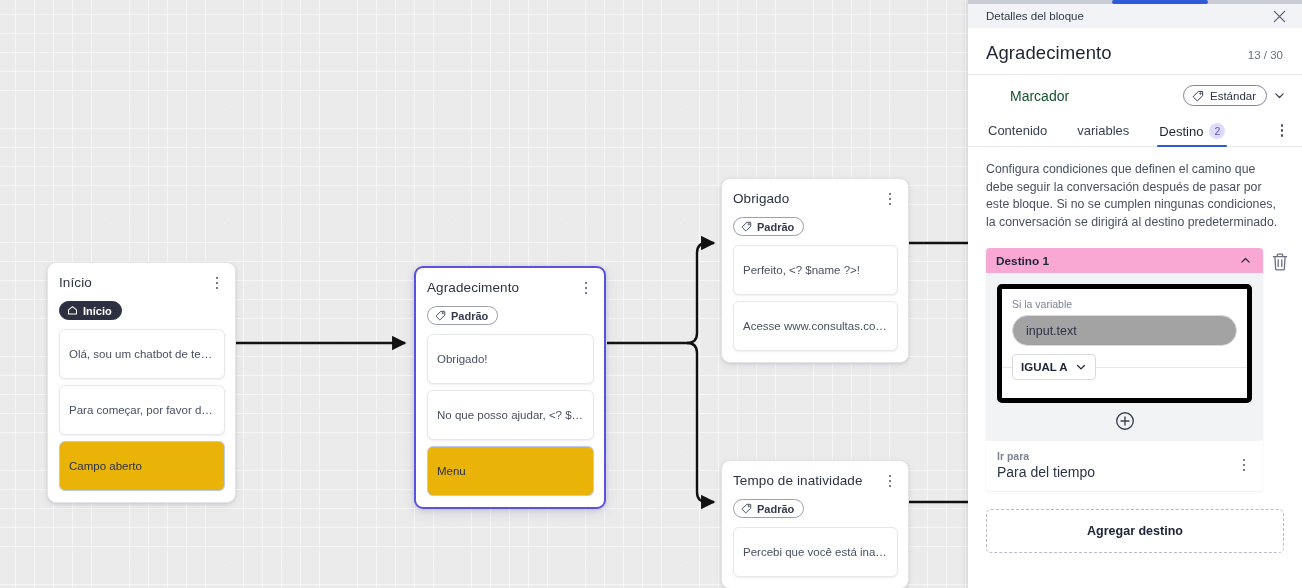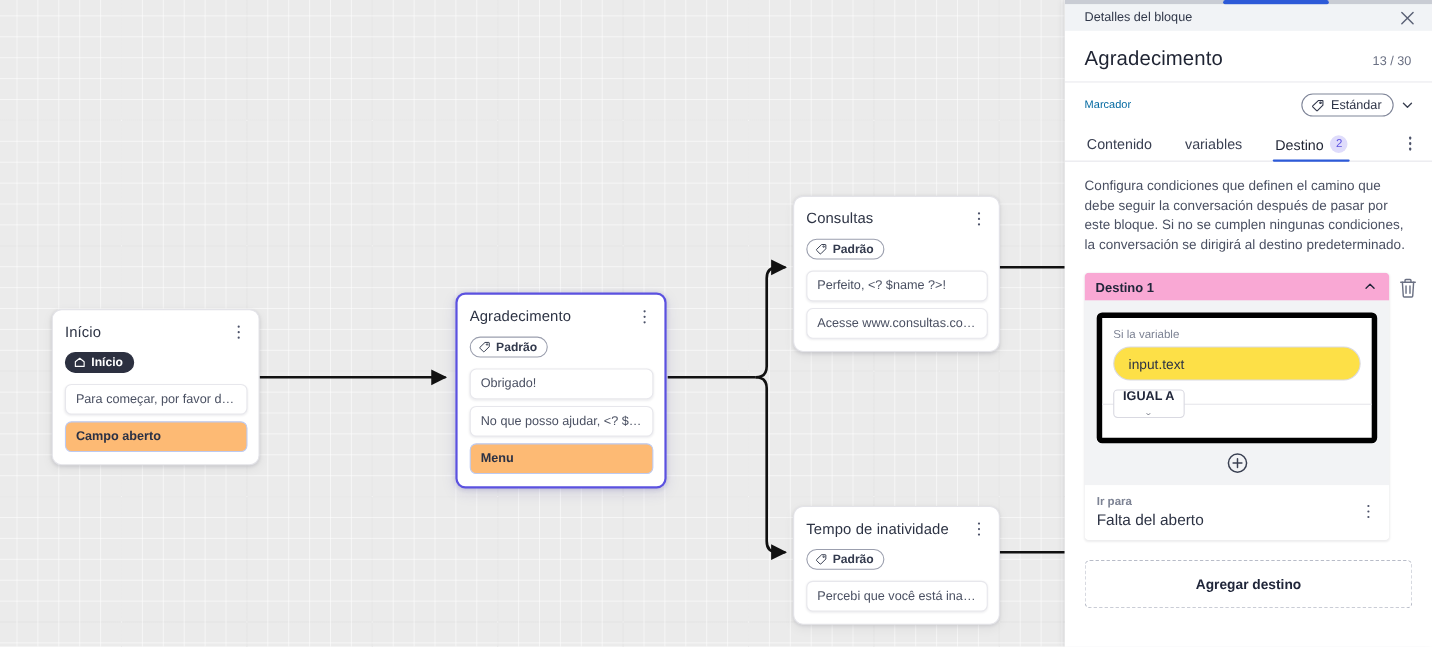--- a/index.html
+++ b/index.html
@@ -115,33 +115,33 @@
   }
   .chip svg { display:block; }
 
   .node-body { margin-top: 9px; }
   .msg {
     background: #ffffff;
     border: 1px solid #e7e7ec;
     border-radius: 6px;
     font-size: 11.5px;
     color: #4a5062;
-    padding: 7px 9px;
+    padding: 18px 9px;
     margin-bottom: 6px;
     box-shadow: 0 1px 2px rgba(20,20,40,0.07);
     white-space: nowrap;
     overflow: hidden;
     text-overflow: ellipsis;
   }
   .msg:last-child { margin-bottom: 0; }
   .msg.highlight {
-    background: #fdba74;
+    background: #eab308;
     border-color: #bccaf2;
     color: #2b3145;
-    font-weight: 700;
+    font-weight: 400;
     box-shadow: none;
   }
 
   
   #panel {
     position: absolute;
     left: 968px; top: 0;
     width: 334px;
     height: 588px;
     background: #ffffff;
@@ -207,22 +207,23 @@
     color: #6a7083;
   }
 
   .marker-row {
     display: flex;
     align-items: center;
     justify-content: space-between;
     padding: 10px 16px 9px 18px;
   }
   .marker-label {
-    font-size: 10px;
-    color: #0369a1;
+    font-size: 14px;
+    color: #14532d;
+    margin-left: 24px;
   }
   .marker-right { display: flex; align-items: center; gap: 6px; }
   .marker-chip {
     display: inline-flex;
     align-items: center;
     gap: 6px;
     height: 21px;
     padding: 0 10px 0 8px;
     border: 1px solid #7f8598;
     border-radius: 11px;
@@ -328,21 +329,21 @@
   .cond-label {
     font-size: 10.5px;
     color: #7d8394;
     margin-bottom: 5px;
   }
   .cond-input {
     width: 100%;
     height: 31px;
     border: 1px solid #d9d9e1;
     border-radius: 16px;
-    background: #fde047;
+    background: #a3a3a3;
     font-size: 12.5px;
     color: #2d3344;
     padding: 0 13px;
     box-sizing: border-box;
     outline: none;
     font-family: "Liberation Sans", sans-serif;
   }
   .op-row {
     position: relative;
     height: 24px;
@@ -366,21 +367,20 @@
     height: 24px;
     padding: 0 8px;
     background: #ffffff;
     border: 1px solid #d9d9e1;
     border-radius: 4px;
     font-size: 11.5px;
     font-weight: 700;
     color: #20263a;
     cursor: pointer;
     z-index: 1;
-    flex-direction: column;
   }
   .plus-row {
     display: flex;
     align-items: center;
     justify-content: center;
     padding: 8px 0 10px 0;
   }
   .plus-btn {
     width: 20px; height: 20px;
     cursor: pointer;
@@ -437,36 +437,37 @@
 
       <path d="M687,343 Q697,343 697,333 L697,253 Q697,243 707,243 L714,243" fill="none" stroke="#111111" stroke-width="2.4" marker-end="url(#arrowhead)"></path>
 
       <path d="M687,343 Q697,343 697,353 L697,492 Q697,502 707,502 L714,502" fill="none" stroke="#111111" stroke-width="2.4" marker-end="url(#arrowhead)"></path>
 
       <path d="M908,243 L968,243" fill="none" stroke="#111111" stroke-width="2.4"></path>
 
       <path d="M908,502 L968,502" fill="none" stroke="#111111" stroke-width="2.4"></path>
     </svg>
 
-    <div class="node" style="left:47px; top:281px; width:189px;">
+    <div class="node" style="left:47px; top:262px; width:189px;">
       <div class="node-head">
         <div class="node-title">Início</div>
         <div class="kebab">
             <i></i>
             <i></i>
             <i></i>
           </div>
       </div>
       <div class="chip chip-start">
         <svg width="11" height="11" viewBox="0 0 16 16" fill="none" stroke="#ffffff" stroke-width="1.5" stroke-linejoin="round" stroke-linecap="round">
           <path d="M2.2 7 L8 2.4 L13.8 7 V13.2 H2.2 Z"></path>
         </svg>
         <span>Início</span>
       </div>
       <div class="node-body">
+        <div class="msg">Olá, sou um chatbot de teste!</div>
         <div class="msg">Para começar, por favor digite o ...</div>
         <div class="msg highlight">Campo aberto</div>
       </div>
     </div>
 
     <div class="node selected" style="left:414px; top:266px; width:192px;">
       <div class="node-head">
         <div class="node-title">Agradecimento</div>
         <div class="kebab">
             <i></i>
@@ -483,21 +484,21 @@
       </div>
       <div class="node-body">
         <div class="msg">Obrigado!</div>
         <div class="msg">No que posso ajudar, &lt;? $name ...</div>
         <div class="msg highlight">Menu</div>
       </div>
     </div>
 
     <div class="node" style="left:721px; top:178px; width:188px;">
       <div class="node-head">
-        <div class="node-title">Consultas</div>
+        <div class="node-title">Obrigado</div>
         <div class="kebab">
             <i></i>
             <i></i>
             <i></i>
           </div>
       </div>
       <div class="chip chip-default">
         <svg width="11" height="11" viewBox="0 0 16 16" fill="none" stroke="#333a4d" stroke-width="1.3" stroke-linejoin="round">
           <path d="M8.6 1.9 H13.6 a.6.6 0 0 1 .6.6 v5 L7.6 14.1 a.8.8 0 0 1-1.1 0 L1.9 9.5 a.8.8 0 0 1 0-1.1 Z"></path>
           <circle cx="11.3" cy="4.6" r="0.95"></circle>
@@ -617,21 +618,21 @@
           <div class="plus-row">
             <svg class="plus-btn" viewBox="0 0 22 22" fill="none" stroke="#3a4052" stroke-width="1.5" stroke-linecap="round">
               <circle cx="11" cy="11" r="9.1"></circle>
               <path d="M11 6.6 L11 15.4 M6.6 11 L15.4 11"></path>
             </svg>
           </div>
 
           <div class="goto-row">
             <div>
               <div class="goto-label">Ir para</div>
-              <div class="goto-value">Falta del aberto</div>
+              <div class="goto-value">Para del tiempo</div>
             </div>
             <div class="kebab">
                 <i></i>
                 <i></i>
                 <i></i>
               </div>
           </div>
 
         </div>
 

